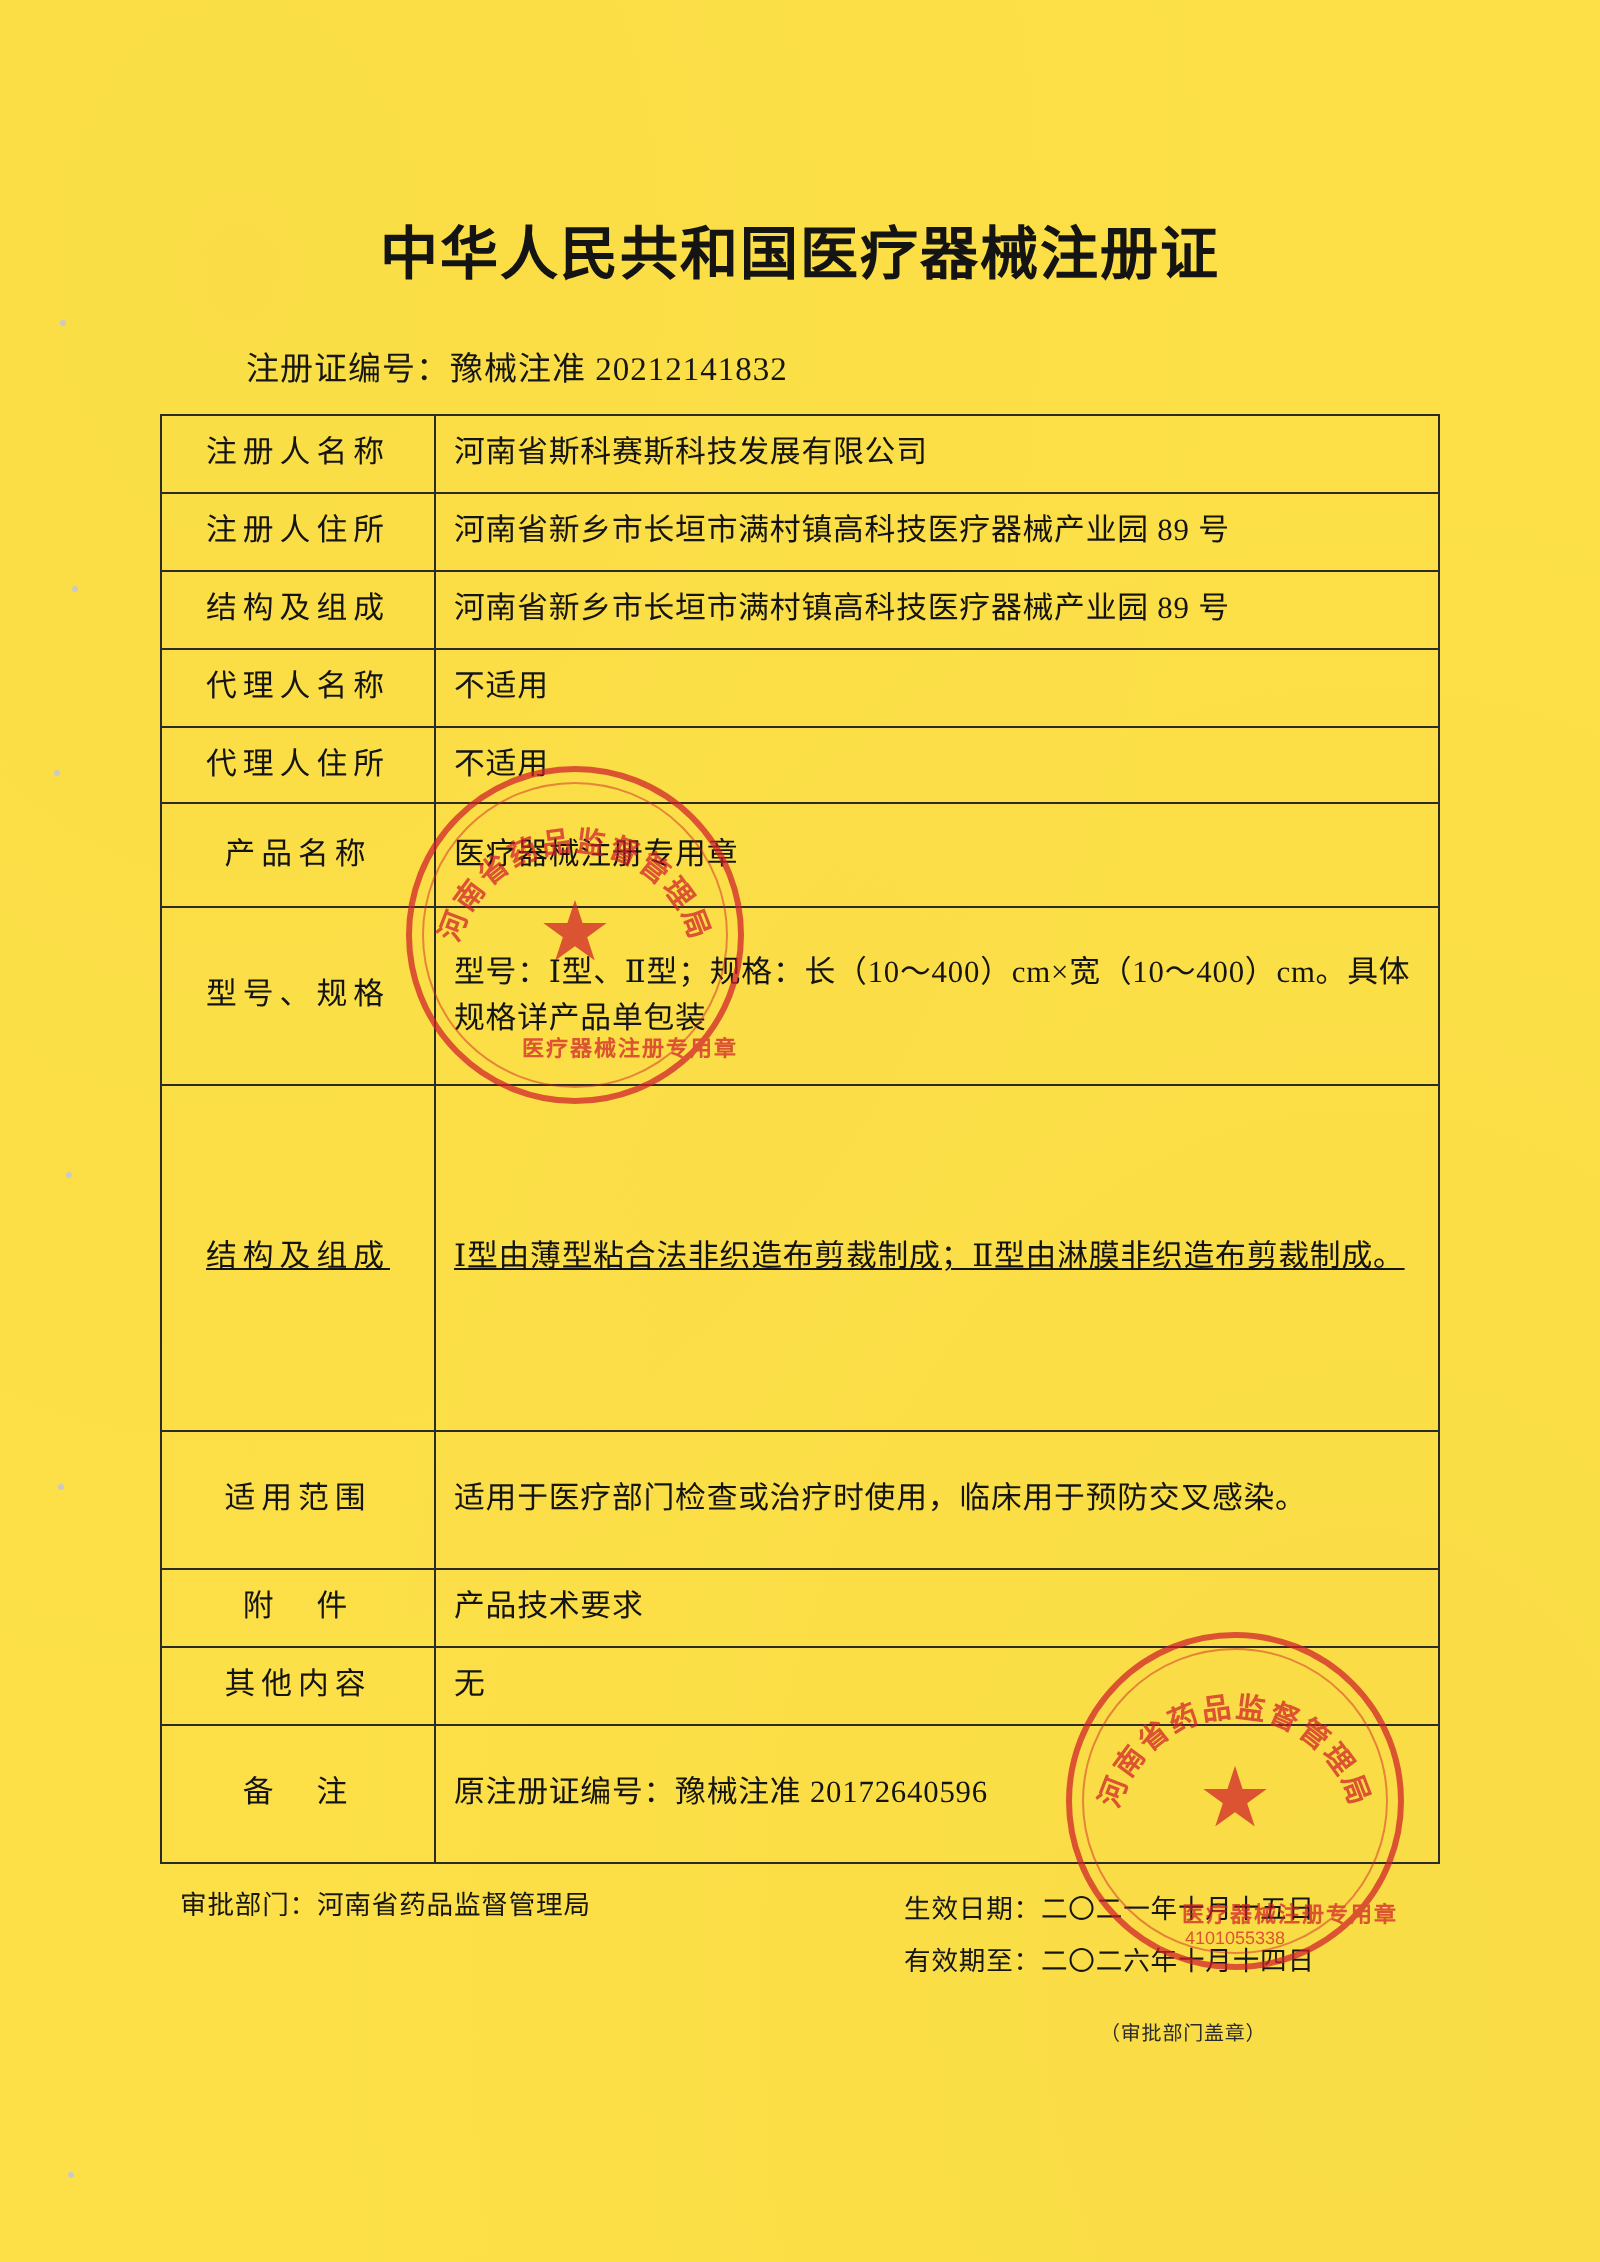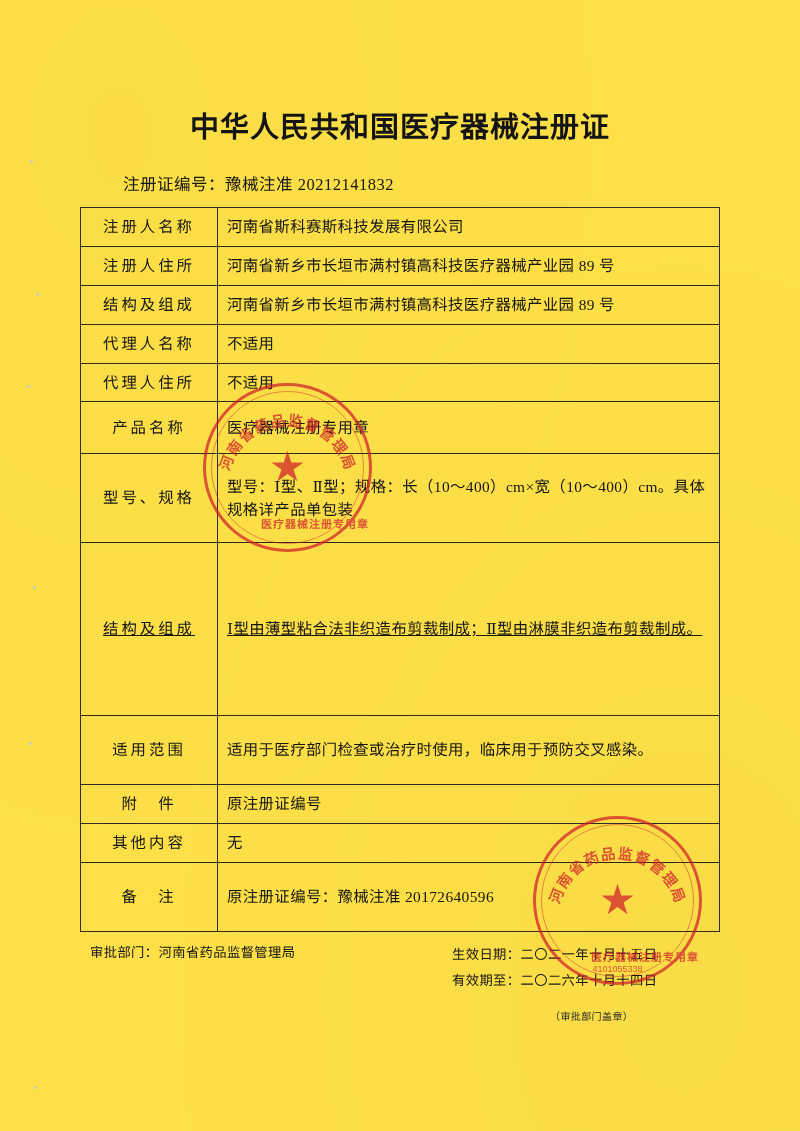--- a/index.html
+++ b/index.html
@@ -245,21 +245,21 @@
         <tr class="r-struct">
           <td class="label">结构及组成</td>
           <td class="value">Ⅰ型由薄型粘合法非织造布剪裁制成；Ⅱ型由淋膜非织造布剪裁制成。</td>
         </tr>
         <tr class="tall">
           <td class="label">适用范围</td>
           <td class="value">适用于医疗部门检查或治疗时使用，临床用于预防交叉感染。</td>
         </tr>
         <tr>
           <td class="label">附　件</td>
-          <td class="value">原注册证编号</td>
+          <td class="value">产品技术要求</td>
         </tr>
         <tr>
           <td class="label">其他内容</td>
           <td class="value">无</td>
         </tr>
         <tr class="tall">
           <td class="label">备　注</td>
           <td class="value">原注册证编号：豫械注准 20172640596</td>
         </tr>
       </tbody>

